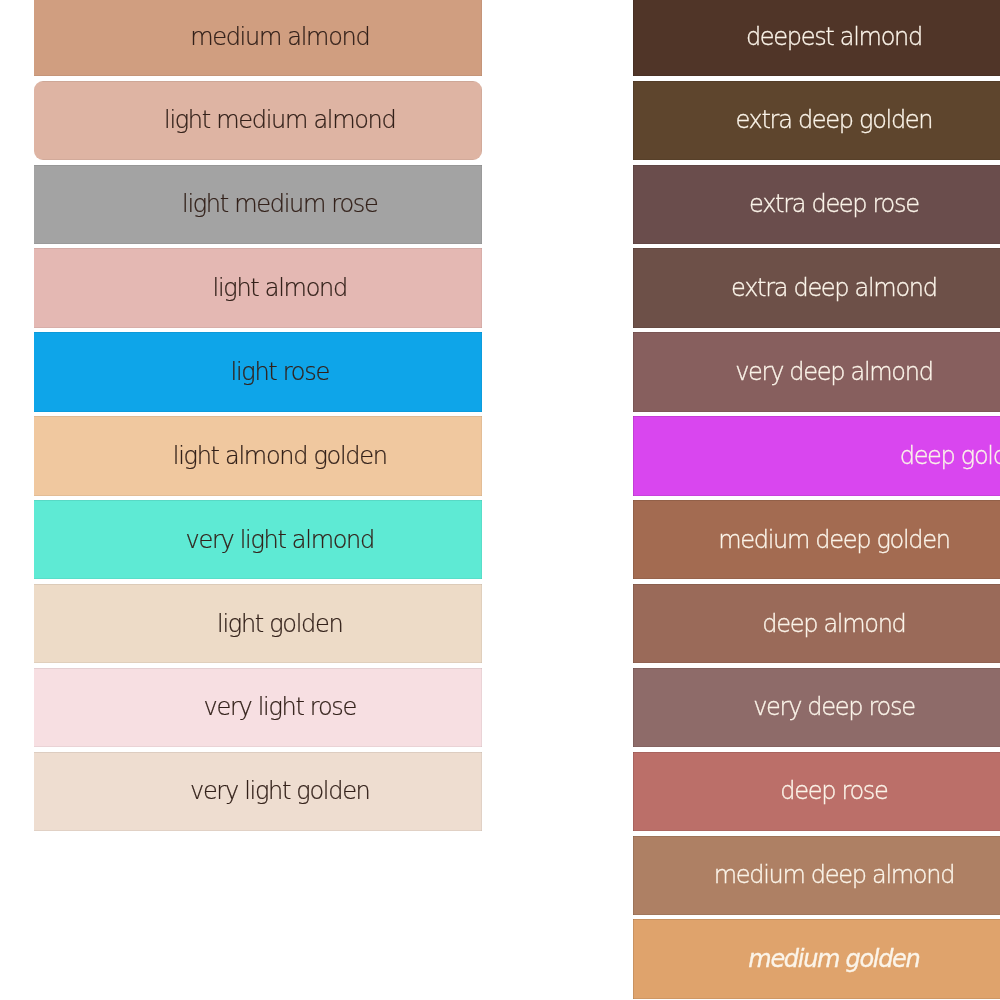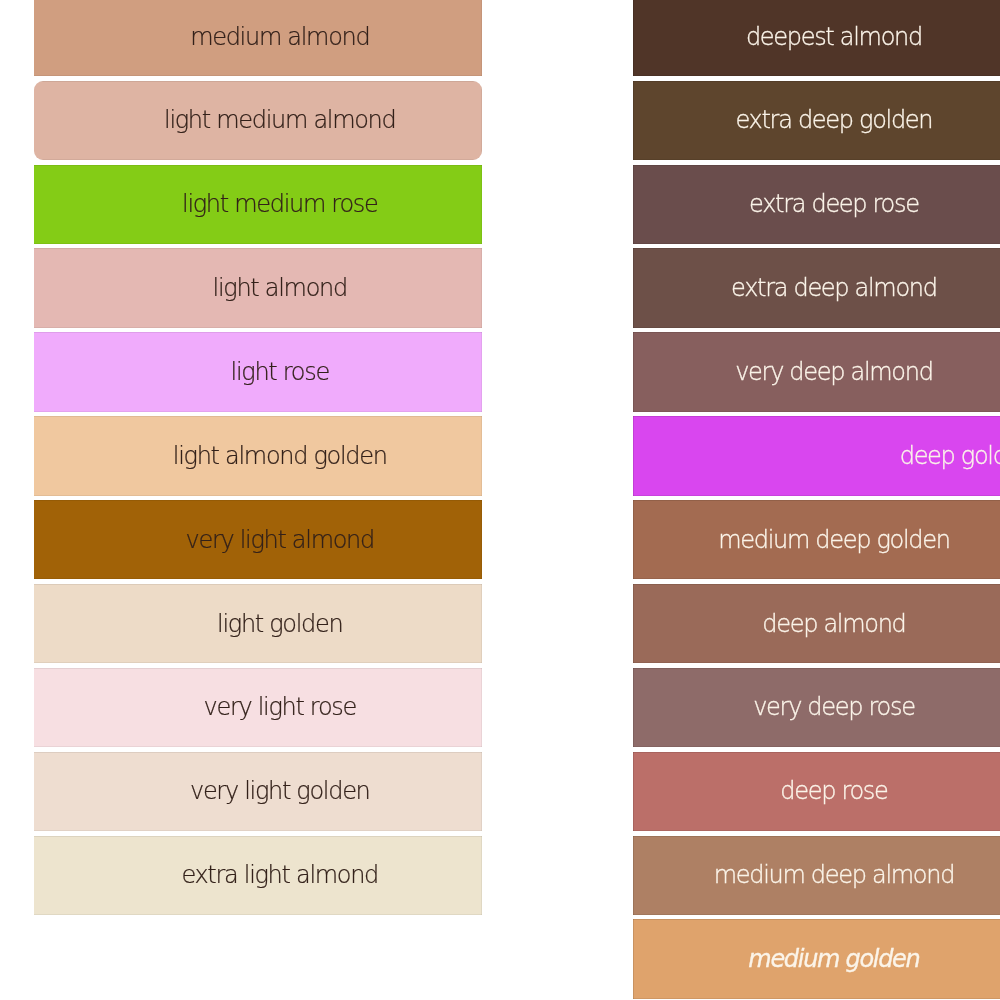--- a/index.html
+++ b/index.html
@@ -96,46 +96,43 @@
 <body>
 
 <div class="board">
   <div class="column left">
     <div class="swatch" style="background-color: rgb(208, 158, 128);">
       <span class="swatch-label">medium almond</span>
     </div>
     <div class="swatch" style="background-color: rgb(222, 180, 163); border-radius: 9px;">
       <span class="swatch-label">light medium almond</span>
     </div>
-    <div class="swatch" style="background-color: #84cc16; padding-left: 20px;">
+    <div class="swatch" style="background-color: #a3a3a3; padding-left: 20px;">
       <span class="swatch-label">light medium rose</span>
     </div>
     <div class="swatch" style="background-color: rgb(228, 184, 179);">
       <span class="swatch-label">light almond</span>
     </div>
-    <div class="swatch" style="background-color: #f0abfc;">
+    <div class="swatch" style="background-color: #0ea5e9;">
       <span class="swatch-label">light rose</span>
     </div>
     <div class="swatch" style="background-color: rgb(240, 200, 159);">
       <span class="swatch-label">light almond golden</span>
     </div>
-    <div class="swatch" style="background-color: #a16207; padding-left: 30px;">
+    <div class="swatch" style="background-color: #5eead4; padding-left: 30px;">
       <span class="swatch-label">very light almond</span>
     </div>
     <div class="swatch" style="background-color: rgb(237, 219, 199);">
       <span class="swatch-label">light golden</span>
     </div>
     <div class="swatch" style="background-color: rgb(247, 223, 226);">
       <span class="swatch-label">very light rose</span>
     </div>
     <div class="swatch" style="background-color: rgb(238, 221, 208);">
       <span class="swatch-label">very light golden</span>
-    </div>
-    <div class="swatch" style="background-color: rgb(237, 228, 206);">
-      <span class="swatch-label">extra light almond</span>
     </div>
   </div>
 
   <div class="column right">
     <div class="swatch" style="background-color: rgb(80, 53, 40);">
       <span class="swatch-label">deepest almond</span>
     </div>
     <div class="swatch" style="background-color: rgb(94, 69, 45);">
       <span class="swatch-label">extra deep golden</span>
     </div>

